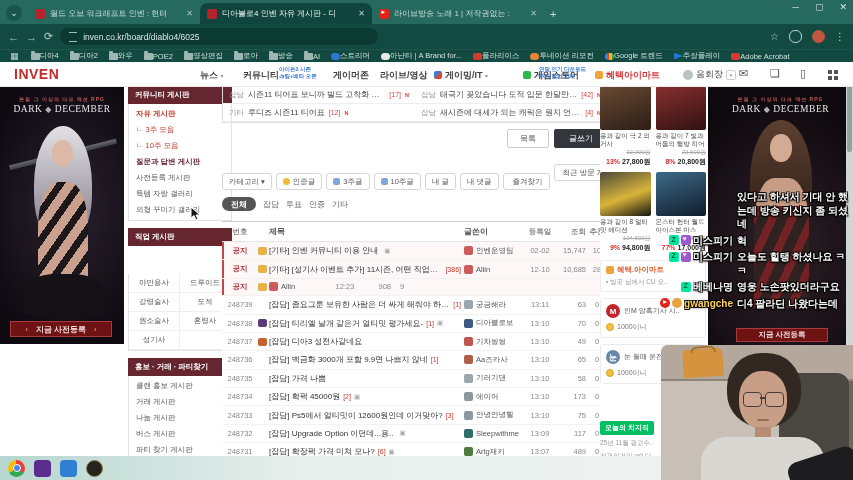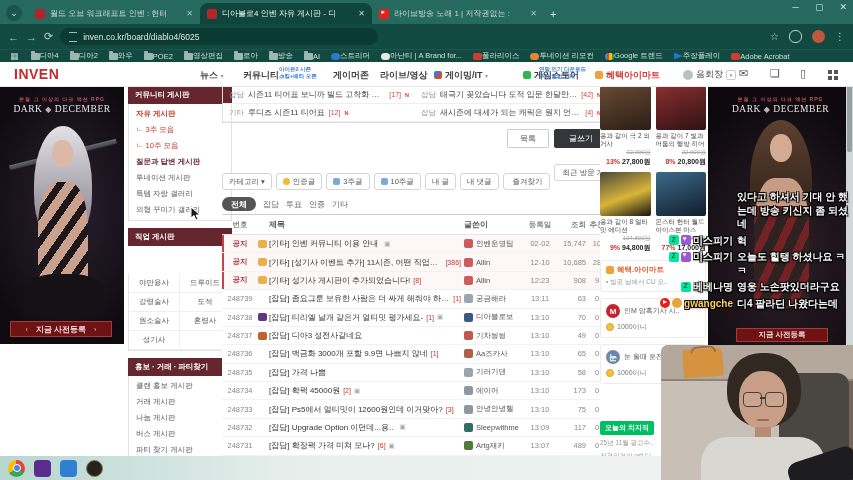--- a/index.html
+++ b/index.html
@@ -98,21 +98,21 @@
   .btn-write{background:#33363b;border:1px solid #33363b;color:#fff;font-size:8px;padding:3px 14px;border-radius:2px;}
   .filterrow{display:flex;align-items:center;gap:4px;margin-top:7px;}
   .pill{display:flex;align-items:center;gap:3px;border:1px solid #d5d5d5;border-radius:3px;background:#fff;color:#555;font-size:7.5px;padding:2.5px 6px;white-space:nowrap;margin-top:18px;}
   .pill .pic[data-icon="medal"]{width:7px;height:7px;border-radius:4px;background:#f0b93c;}
   .pill .pic[data-icon="thumb"]{width:7px;height:7px;border-radius:2px;background:#7fa8d9;}
   .pill .pic[data-icon="star"]{color:#f0b93c;font-size:7px;}
   .f-select{margin-left:auto;border:1px solid #d5d5d5;border-radius:3px;background:#fff;color:#555;font-size:7.5px;padding:2.5px 8px;white-space:nowrap;}
   .f-select::after{content:" ▾";color:#999;}
   .cattabs{display:flex;align-items:center;gap:7px;margin-top:7px;font-size:8px;color:#666;}
   .cattab[data-on="true"]{background:#555;color:#fff;border-radius:9px;padding:1.5px 9px;font-weight:bold;}
-  .thead{display:flex;align-items:center;border-top:1px solid #ccc;border-bottom:1px solid #e5e5e5;margin-top:3px;padding:4px 0;font-size:8px;font-weight:bold;color:#555;}
+  .thead{display:flex;align-items:center;border-top:1px solid #ccc;border-bottom:1px solid #e5e5e5;margin-top:10px;padding:4px 0;font-size:8px;font-weight:bold;color:#555;}
   .trow{display:flex;align-items:center;border-bottom:1px solid #f2f2f2;padding:3.2px 0;background:#fff;}
   .trow[data-kind="n"]{background:#fdf7f7;box-shadow:inset 2px 0 #c4444a;}
   .trow[data-kind="n"] .c-no{color:#a8343a;font-weight:bold;}
   .c-no{flex:0 0 36px;text-align:center;font-size:7.5px;color:#888;}
   .c-mark{flex:0 0 9px;height:8px;border-radius:2px;margin-right:2px;}
   .c-title{flex:1;overflow:hidden;white-space:nowrap;display:flex;align-items:center;gap:3px;}
   .t-text{font-size:8px;color:#333;overflow:hidden;text-overflow:ellipsis;}
   .t-count{font-size:7px;color:#c0392b;flex:0 0 auto;}
   .t-img{font-size:6.5px;color:#aaa;flex:0 0 auto;}
   .c-author{flex:0 0 62px;display:flex;align-items:center;gap:3px;overflow:hidden;}
@@ -361,21 +361,21 @@
   </div>
 
   <div class="sidebar">
     <div class="sb-head">커뮤니티 게시판</div>
     <div class="sb-box">
 
     <div class="sb-item" data-v="rb"><span>자유 게시판</span></div>
         <div class="sb-item" data-v="r"><span>ㄴ 3주 모음</span></div>
         <div class="sb-item" data-v="r"><span>ㄴ 10주 모음</span></div>
         <div class="sb-item" data-v="b"><span>질문과 답변 게시판</span></div>
-        <div class="sb-item" data-v=""><span>투네이션 게시판</span></div>
+        <div class="sb-item" data-v=""><span>사전등록 게시판</span></div>
         <div class="sb-item" data-v=""><span>특템 자랑 갤러리</span></div>
         <div class="sb-item" data-v=""><span>외형 꾸미기 갤러리</span></div>
       </div>
     <div class="sb-head">직업 게시판</div>
     <div class="jobs">
 
     <div class="job">야만용사</div>
         <div class="job">드루이드</div>
         <div class="job">강령술사</div>
         <div class="job">도적</div>
@@ -512,25 +512,20 @@
           <span class="avt" style="background:#cd5b5b"></span>
           <span class="an">Allin</span>
         </span>
         <span class="c-date">12-10</span>
         <span class="c-views">10,685</span>
         <span class="c-rec">28</span>
       </div>
         <div class="trow" data-kind="n">
         <span class="c-no">공지</span>
         <span class="c-mark" style="background:#e8b14a"></span>
-        <span class="c-title">
-          <span class="t-text">[기타] 성기사 게시판이 추가되었습니다!</span>
-          <span class="t-count">[8]</span>
-          <span class="t-img"></span>
-        </span>
         <span class="c-author">
           <span class="avt" style="background:#cd5b5b"></span>
           <span class="an">Allin</span>
         </span>
         <span class="c-date">12:23</span>
         <span class="c-views">908</span>
         <span class="c-rec">9</span>
       </div>
         <div class="trow" data-kind="">
         <span class="c-no">248739</span>

